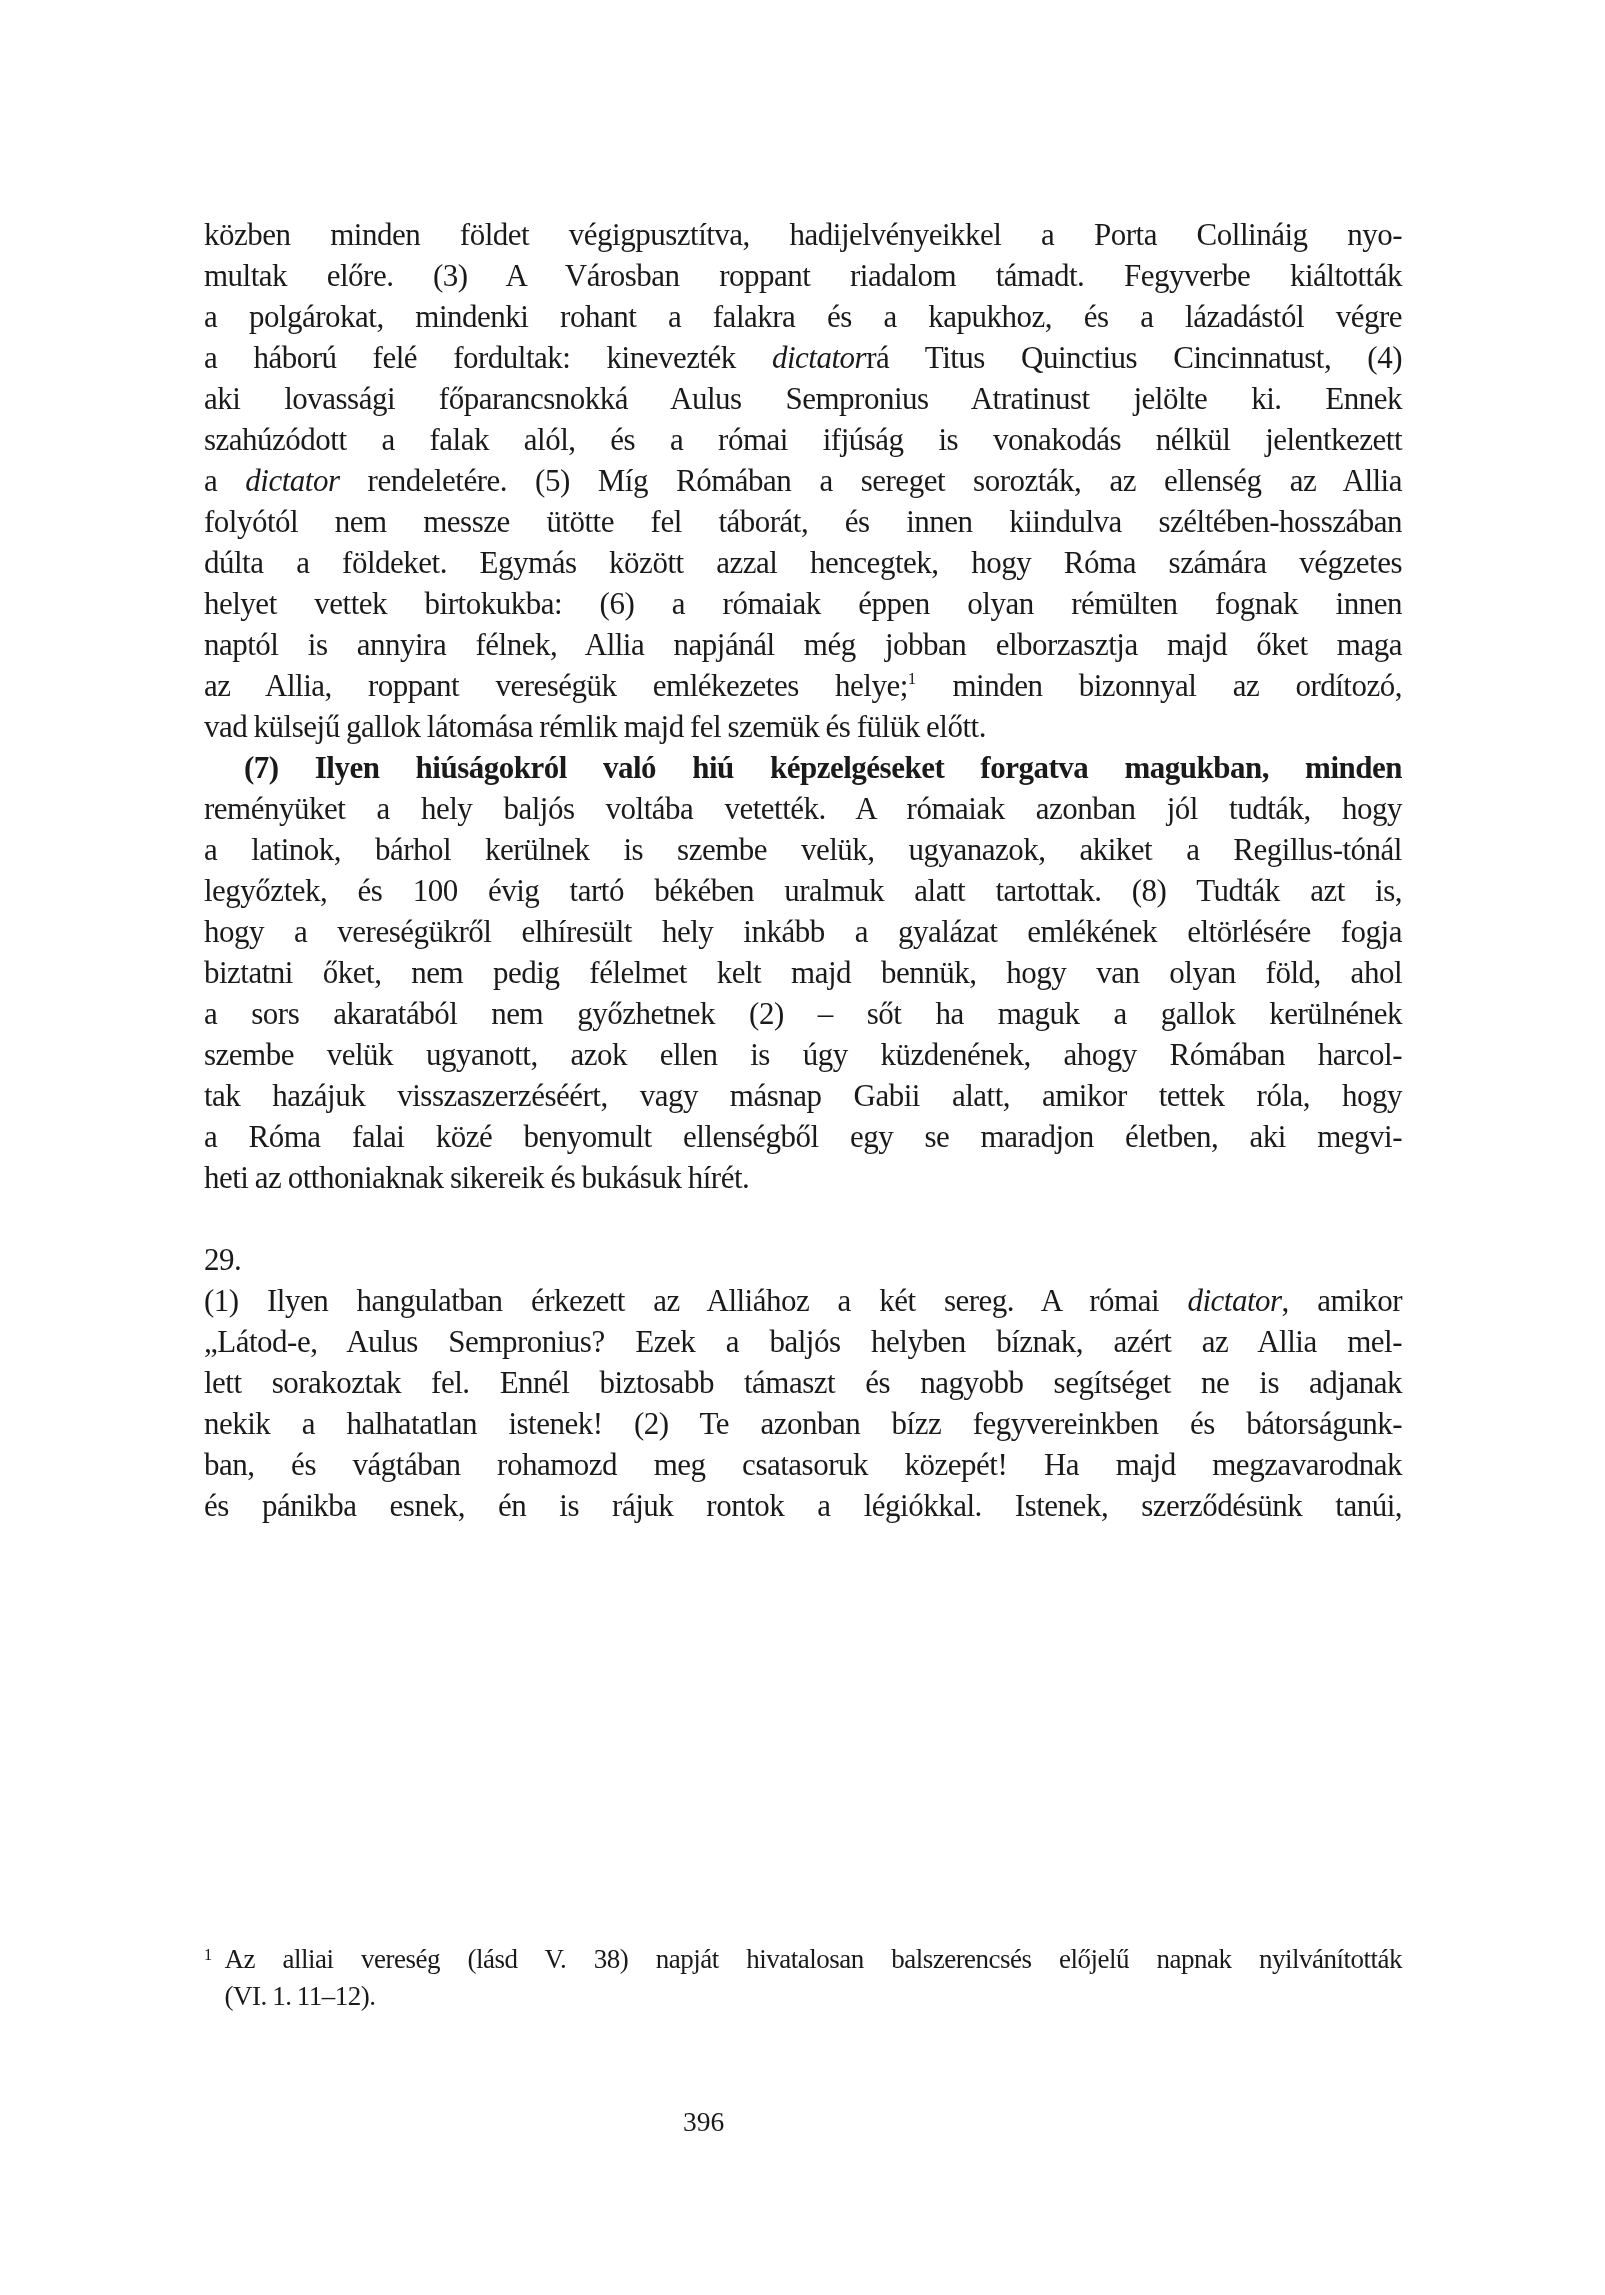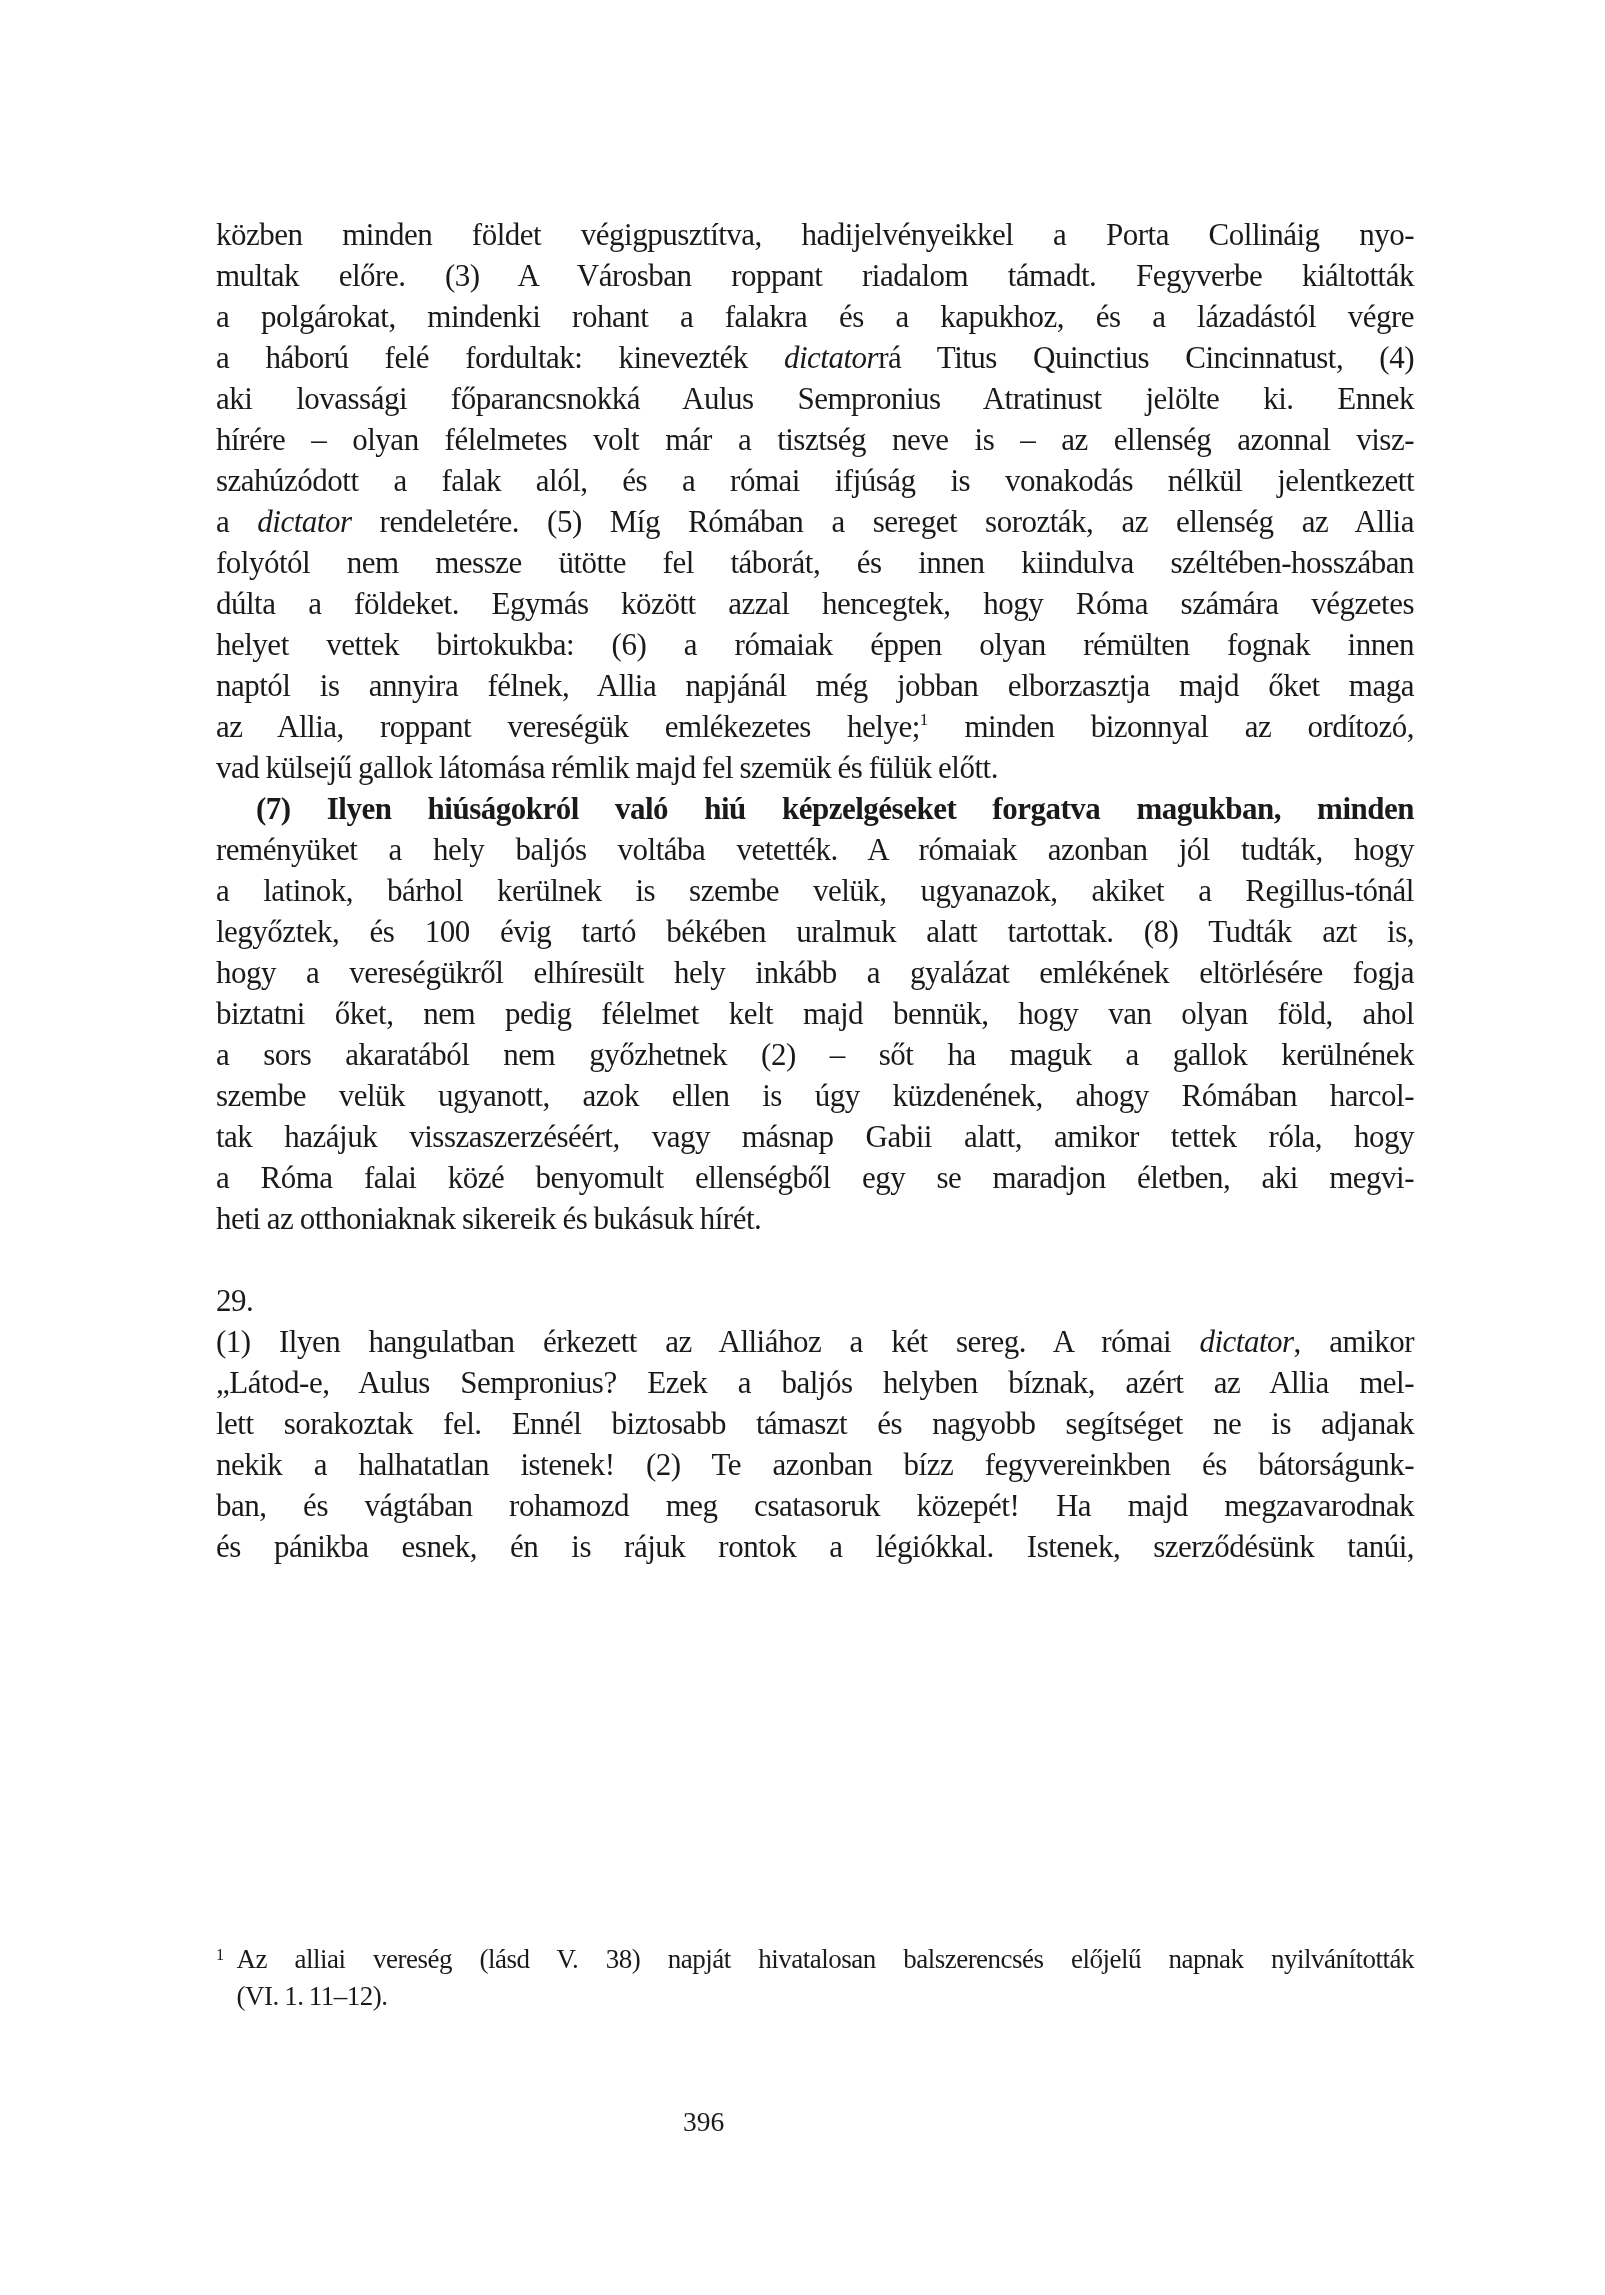--- a/index.html
+++ b/index.html
@@ -18,21 +18,20 @@
   .page {
     position: absolute;
     left: 0; top: 0;
     width: 1605px; height: 2295px;
     background: #ffffff;
   }
   .column {
     position: absolute;
     left: 204px;
     width: 1198px;
-    margin-left: 12px;
   }
   .body-text {
     top: 214px;
     font-size: 31px;
     line-height: 41px;
     letter-spacing: -0.5px;
     word-spacing: -0.9px;
   }
   .line {
     display: block;
@@ -107,21 +106,20 @@
 
 <div class="page">
 
   <div class="column body-text">
 
     <div class="line">közben minden földet végigpusztítva, hadijelvényeikkel a Porta Collináig nyo-</div>
     <div class="line">multak előre. (3) A Városban roppant riadalom támadt. Fegyverbe kiáltották</div>
     <div class="line">a polgárokat, mindenki rohant a falakra és a kapukhoz, és a lázadástól végre</div>
     <div class="line"><span>a háború felé fordultak: kinevezték </span><em>dictator</em><span>rá Titus Quinctius Cincinnatust, (4)</span></div>
     <div class="line">aki lovassági főparancsnokká Aulus Sempronius Atratinust jelölte ki. Ennek</div>
-    <div class="line">hírére – olyan félelmetes volt már a tisztség neve is – az ellenség azonnal visz-</div>
     <div class="line">szahúzódott a falak alól, és a római ifjúság is vonakodás nélkül jelentkezett</div>
     <div class="line"><span>a </span><em>dictator</em><span> rendeletére. (5) Míg Rómában a sereget sorozták, az ellenség az Allia</span></div>
     <div class="line">folyótól nem messze ütötte fel táborát, és innen kiindulva széltében-hosszában</div>
     <div class="line">dúlta a földeket. Egymás között azzal hencegtek, hogy Róma számára végzetes</div>
     <div class="line">helyet vettek birtokukba: (6) a rómaiak éppen olyan rémülten fognak innen</div>
     <div class="line">naptól is annyira félnek, Allia napjánál még jobban elborzasztja majd őket maga</div>
     <div class="line"><span>az Allia, roppant vereségük emlékezetes helye;</span><sup class="fnref">1</sup><span> minden bizonnyal az ordítozó,</span></div>
     <div class="line last">vad külsejű gallok látomása rémlik majd fel szemük és fülük előtt.</div>
     <div class="line indent">(7) Ilyen hiúságokról való hiú képzelgéseket forgatva magukban, minden</div>
     <div class="line">reményüket a hely baljós voltába vetették. A rómaiak azonban jól tudták, hogy</div>

